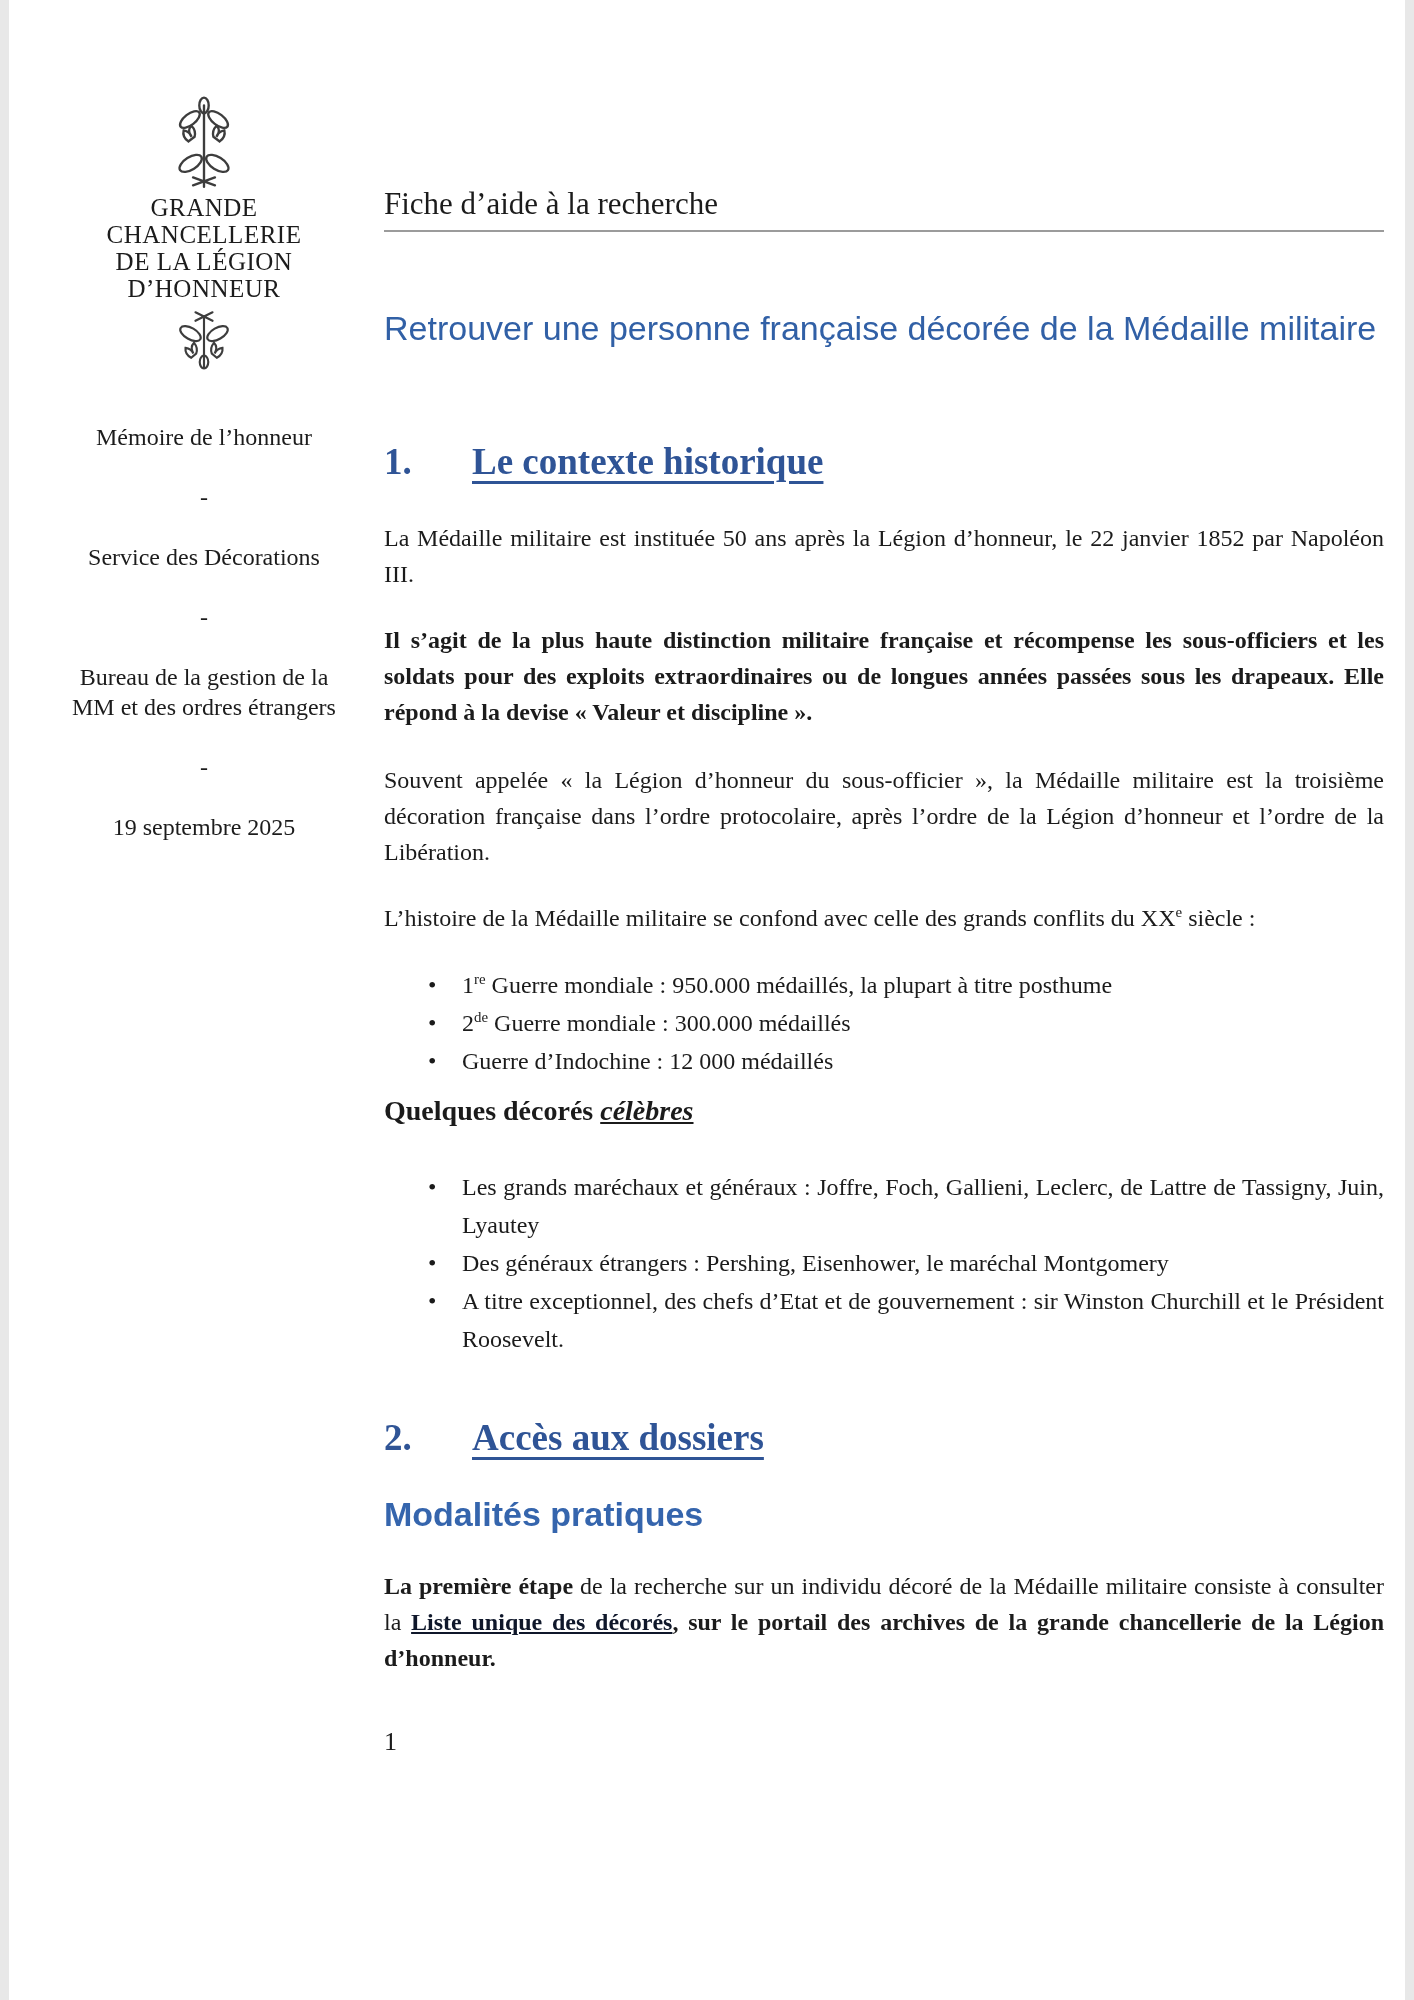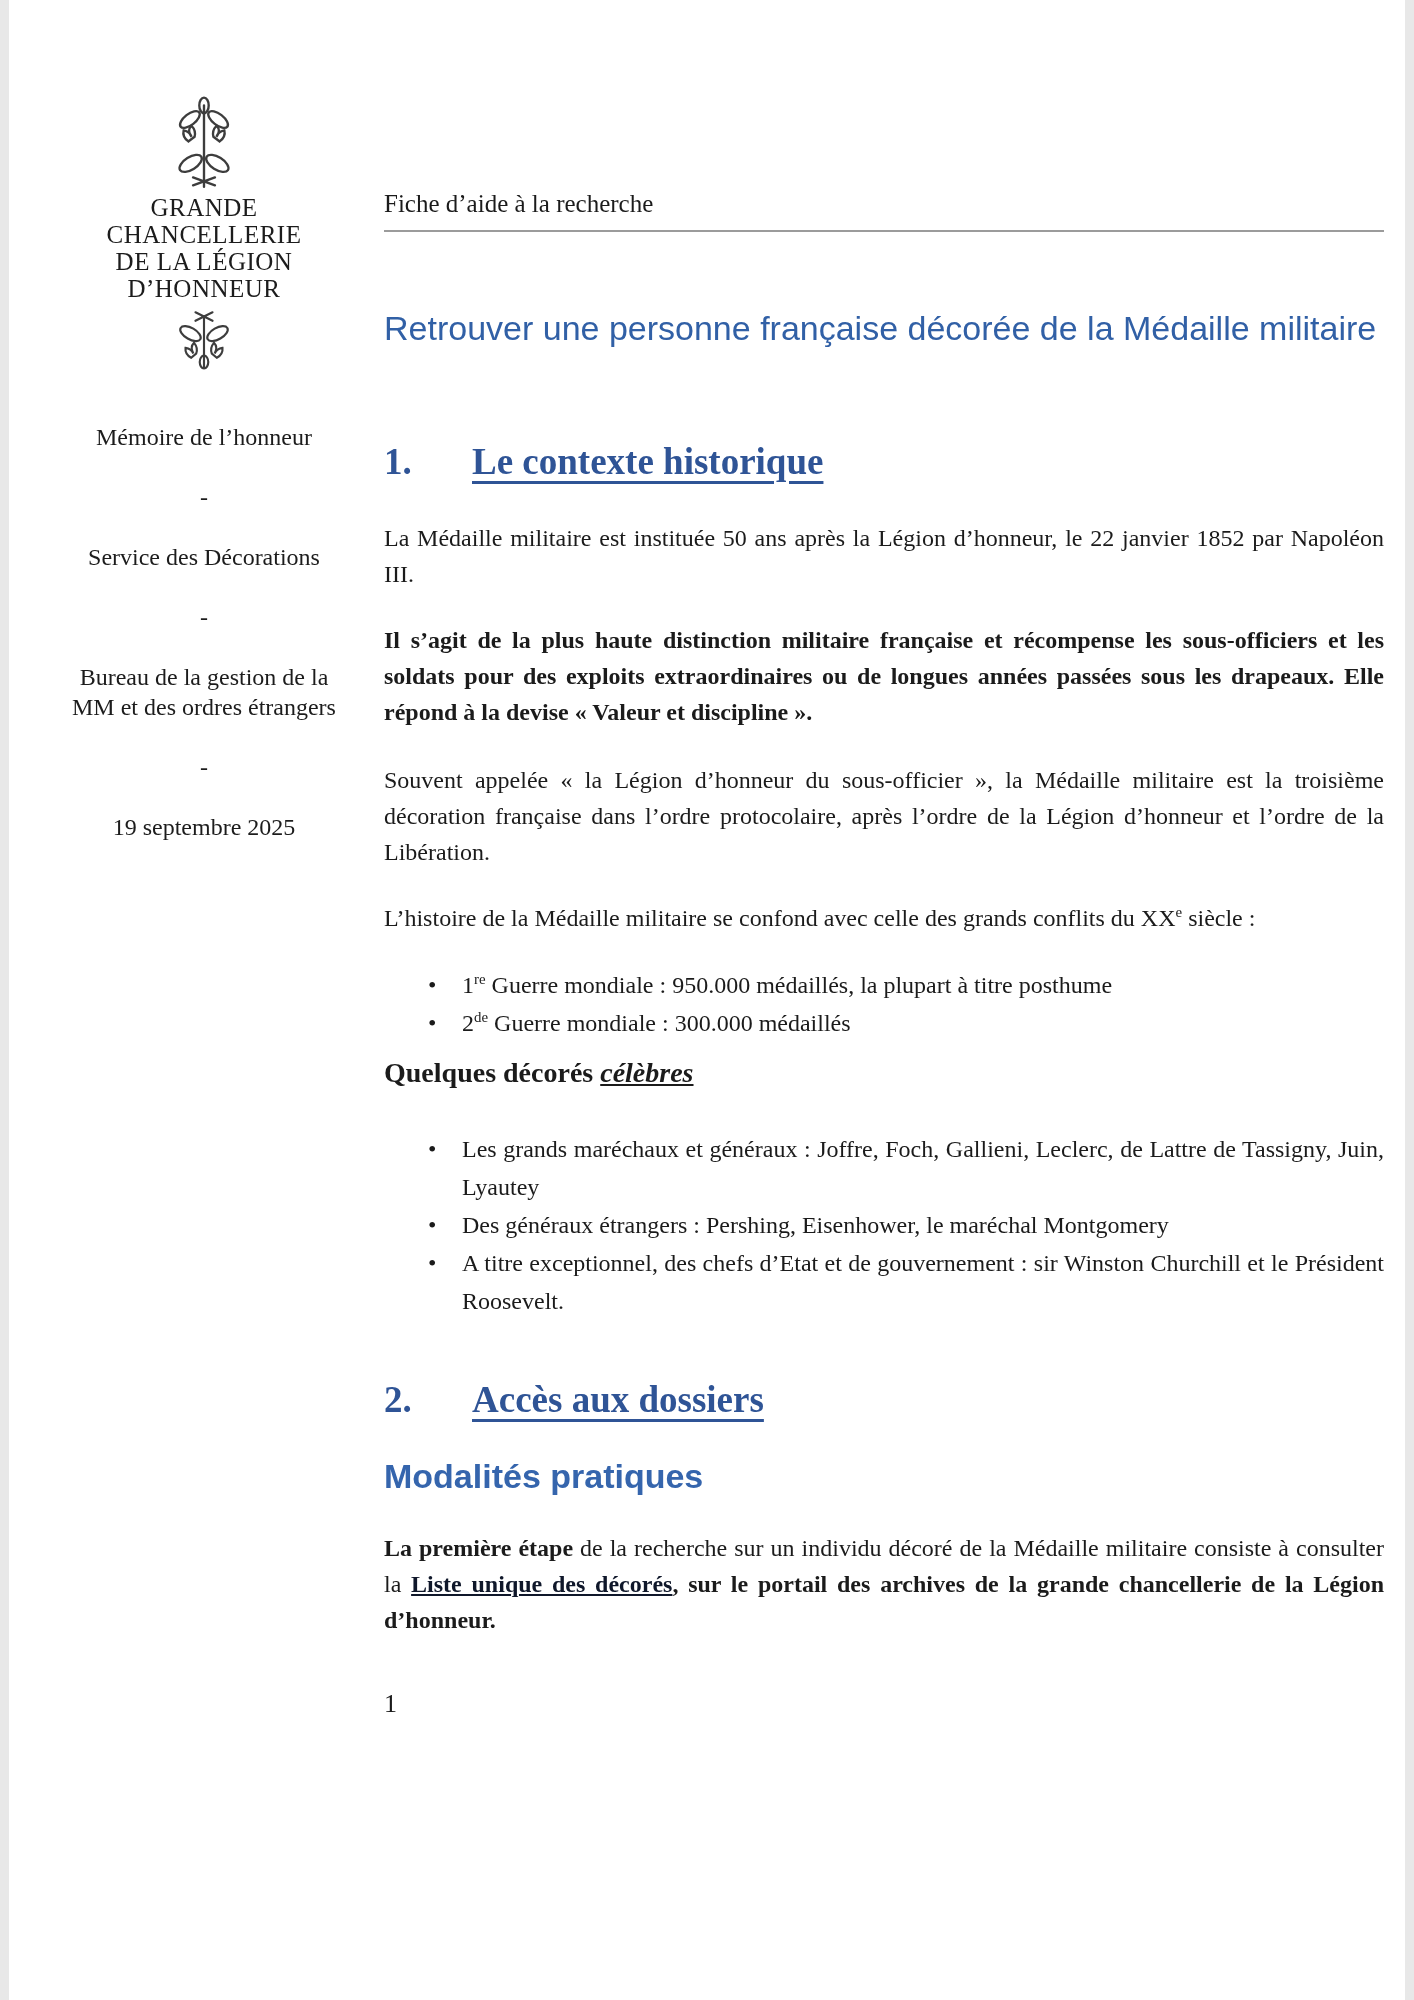--- a/index.html
+++ b/index.html
@@ -19,21 +19,21 @@
     font-size:24px;line-height:30px;color:#1c1c1c;
   }
   .emblem{display:block;margin:96px auto 0 auto;width:88px;height:94px;}
   .emblem-small{display:block;margin:6px auto 0 auto;width:76px;height:64px;}
   .org-name{margin-top:4px;font-size:25px;line-height:27px;letter-spacing:0.5px;}
   .side-item{margin-top:30px;}
   .side-item.first{margin-top:50px;}
   .side-sep{margin-top:30px;}
   
   .main{position:absolute;left:375px;top:0;width:1000px;}
-  .doc-type{margin-top:188px;font-size:25px;line-height:32px;}
+  .doc-type{margin-top:188px;font-size:31px;line-height:32px;}
   .rule{border:none;border-top:2px solid #9b9b9b;margin:10px 0 0 0;height:0;}
   .title{
     margin:70px 0 0 0;width:1000px;
     font-family:"Liberation Sans","DejaVu Sans",sans-serif;
     font-weight:normal;
     font-size:34px;line-height:52px;
     color:#3160a6;
   }
   h2.section{
     display:flex;margin:84px 0 0 0;
@@ -139,20 +139,21 @@
 
     <p class="body mt30 bold">Il s’agit de la plus haute distinction militaire française et récompense les sous-officiers et les soldats pour des exploits extraordinaires ou de longues années passées sous les drapeaux. Elle répond à la devise « Valeur et discipline ».</p>
 
     <p class="body">Souvent appelée « la Légion d’honneur du sous-officier », la Médaille militaire est la troisième décoration française dans l’ordre protocolaire, après l’ordre de la Légion d’honneur et l’ordre de la Libération.</p>
 
     <p class="body mt30"><span>L’histoire de la Médaille militaire se confond avec celle des grands conflits du XX</span><sup>e</sup><span> siècle :</span></p>
 
     <div class="list">
       <div class="li"><span>1</span><sup>re</sup><span> Guerre mondiale : 950.000 médaillés, la plupart à titre posthume</span></div>
       <div class="li"><span>2</span><sup>de</sup><span> Guerre mondiale : 300.000 médaillés</span></div>
+      <div class="li"><span>Guerre d’Indochine : 12 000 médaillés</span></div>
     </div>
 
     <h3 class="famous"><span>Quelques décorés </span><span class="it">célèbres</span></h3>
 
     <div class="list l2">
       <div class="li">Les grands maréchaux et généraux : Joffre, Foch, Gallieni, Leclerc, de Lattre de Tassigny, Juin, Lyautey</div>
       <div class="li">Des généraux étrangers : Pershing, Eisenhower, le maréchal Montgomery</div>
       <div class="li">A titre exceptionnel, des chefs d’Etat et de gouvernement : sir Winston Churchill et le Président Roosevelt.</div>
     </div>
 

